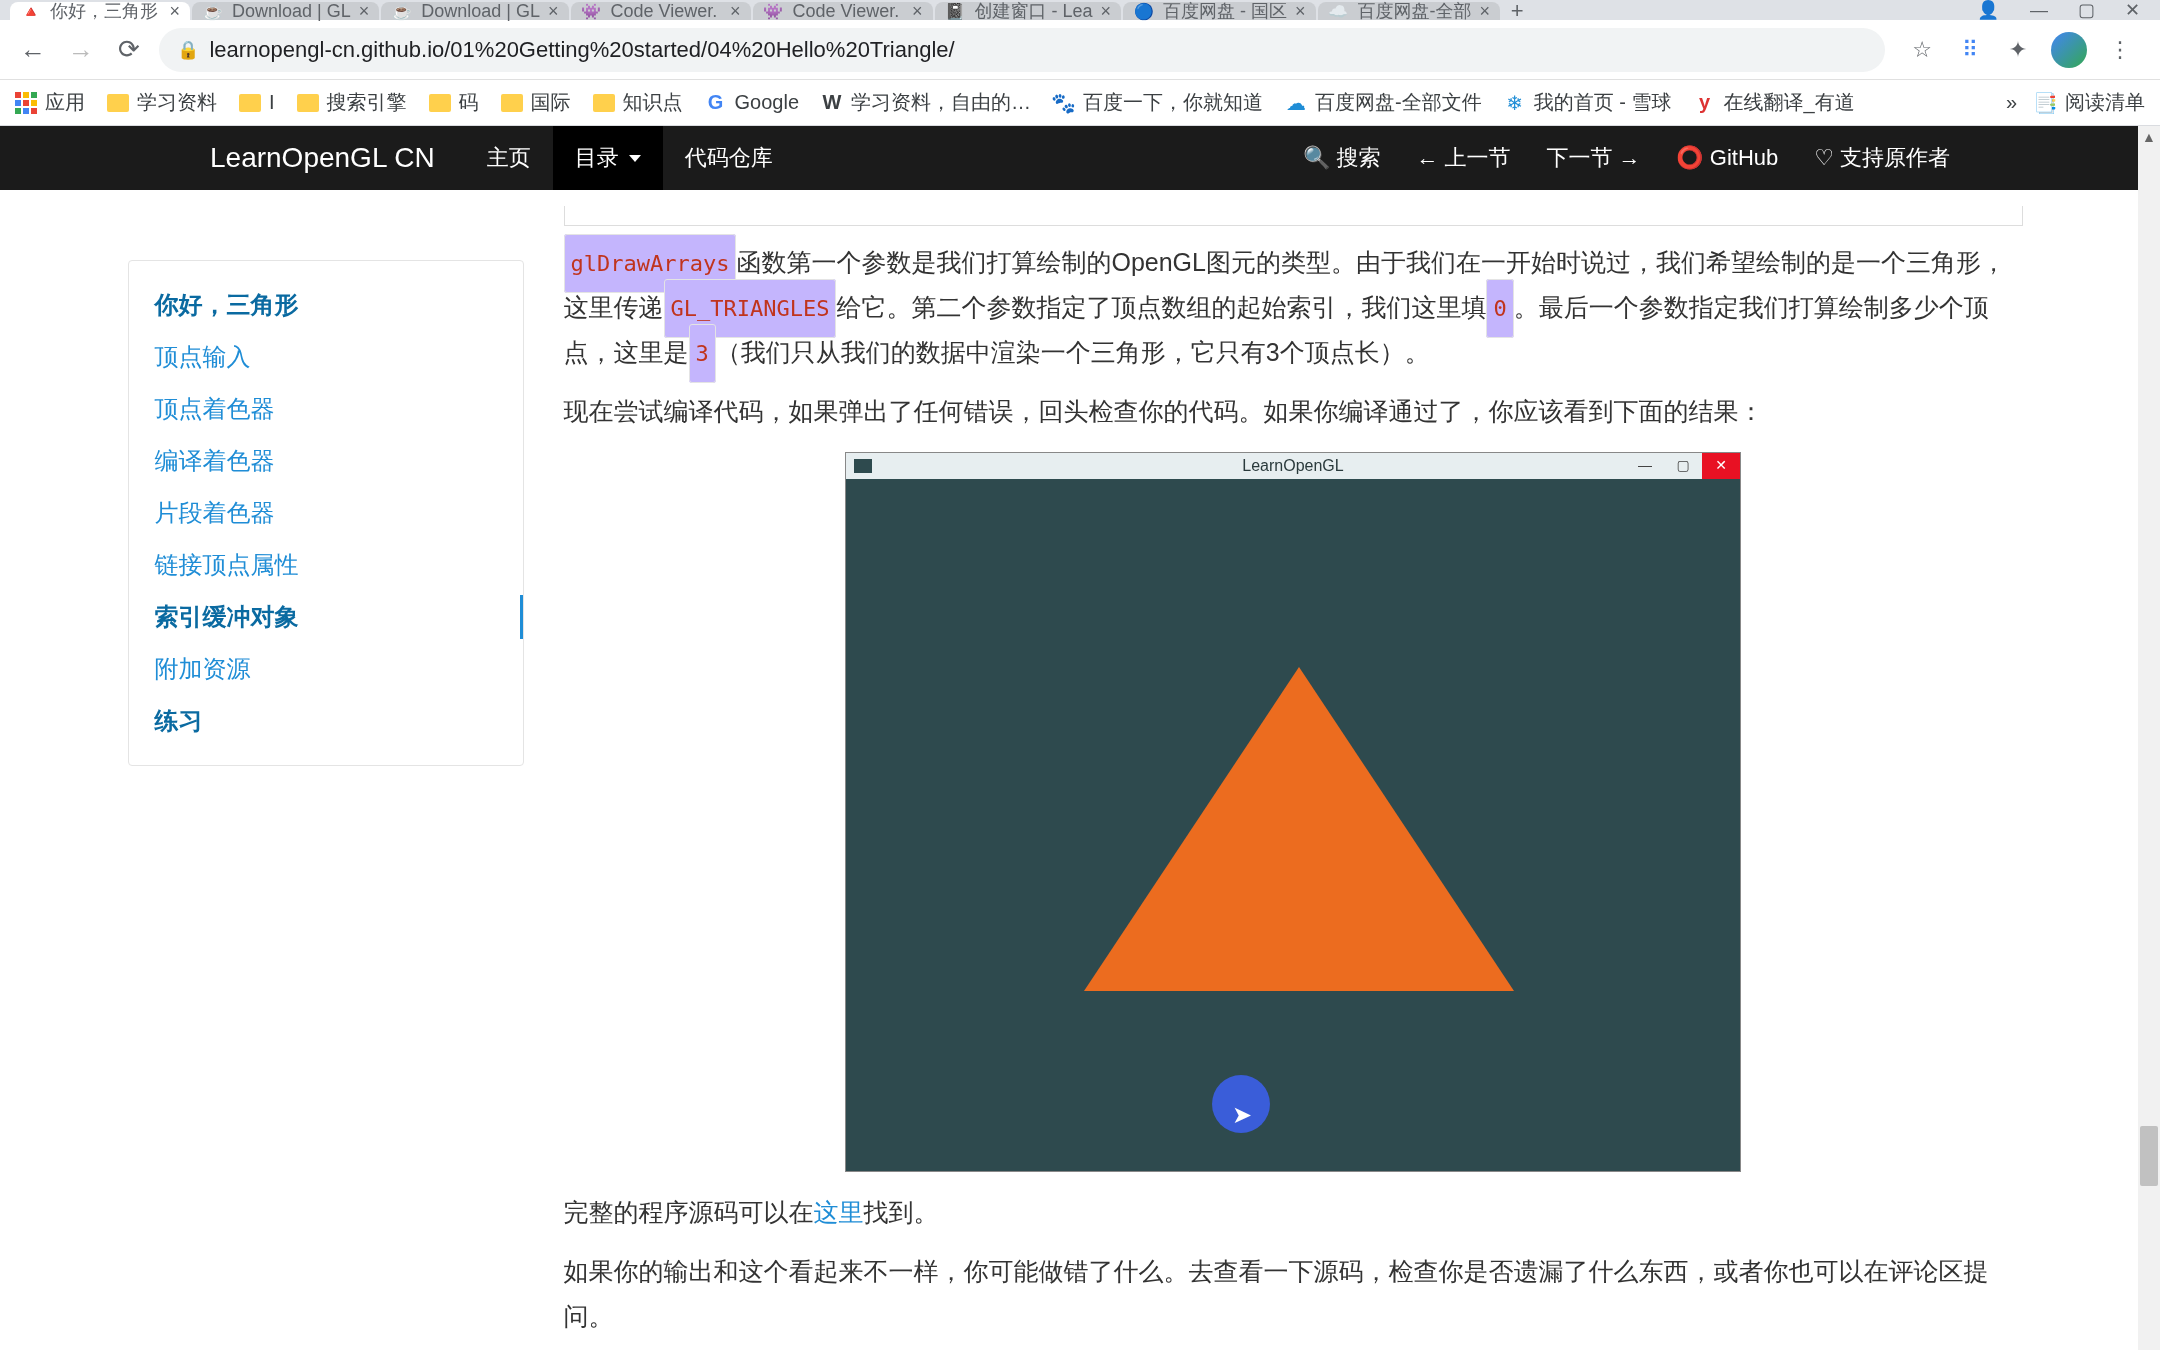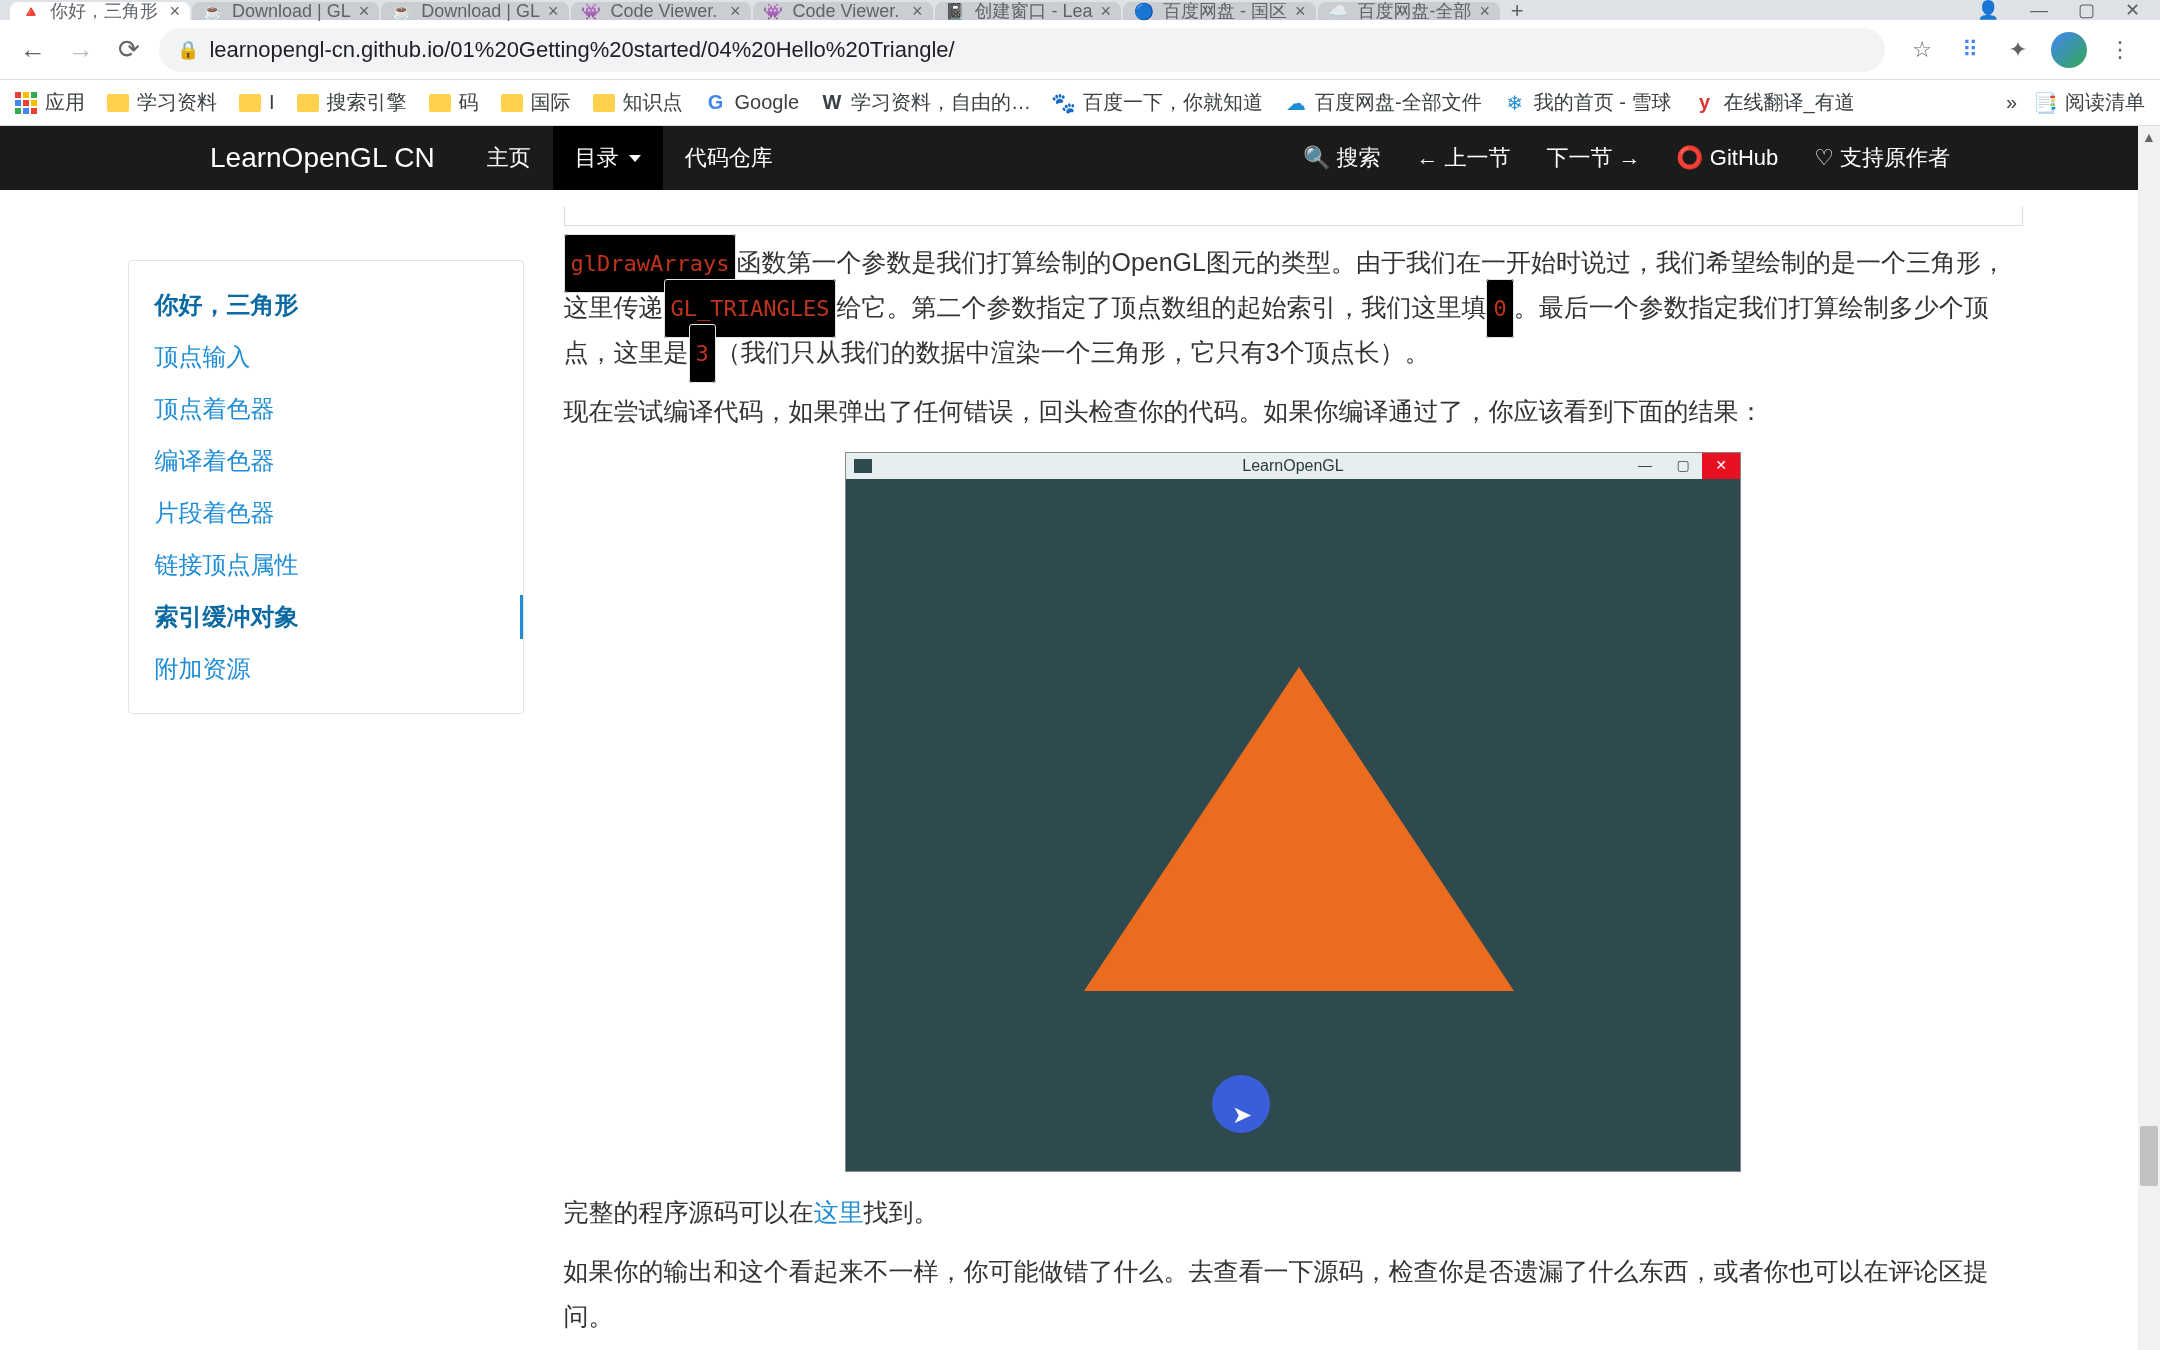--- a/index.html
+++ b/index.html
@@ -46,21 +46,21 @@
 .content-inner { width: 1905px; margin: 0 auto; display: flex; gap: 40px; padding-top: 10px; }
 .sidebar { width: 396px; flex-shrink: 0; padding-left: 0; }
 .toc { border: 1px solid #e4e4e4; border-radius: 4px; margin-top: 60px; padding: 18px 0; }
 .toc a { display: block; padding: 10px 26px; font-size: 24px; color: #1f8dd6; text-decoration: none; position: relative; }
 .toc a.bold { font-weight: 700; color: #0a6aa1; }
 .toc a.current { font-weight: 700; color: #0a6aa1; }
 .toc a.current::after { content: ""; position: absolute; right: 0; top: 4px; bottom: 4px; width: 3px; background: #1f8dd6; }
 
 .main { flex: 1; font-size: 25px; line-height: 1.8; color: #333; padding-right: 10px; padding-top: 6px; }
 .main p { margin: 14px 0; }
-code.inline { background: #000000; border: 1px solid #e4e4e4; padding: 16px 6px; border-radius: 3px; font-family: Consolas, monospace; font-size: 22px; color: #c0341d; }
+code.inline { background: #c4b5fd; border: 1px solid #e4e4e4; padding: 16px 6px; border-radius: 3px; font-family: Consolas, monospace; font-size: 22px; color: #c0341d; }
 .codebox-frag { height: 20px; border: 1px solid #ddd; border-top: none; margin-bottom: 10px; }
 
 
 .figure { display: flex; justify-content: center; margin: 18px 0; }
 .glwin { width: 896px; border: 1px solid #888; background: #2e4a4e; padding-bottom: 20px; }
 .glwin-bar { height: 26px; background: #e7eef0; display: flex; align-items: center; position: relative; font-size: 16px; }
 .glwin-bar .wicon { width: 18px; height: 14px; background: #2e4a4e; margin-left: 8px; }
 .glwin-bar .wtitle { position: absolute; left: 50%; transform: translateX(-50%); color: #2a3a3c; }
 .glwin-bar .wbtns { margin-left: auto; display: flex; height: 100%; }
 .glwin-bar .wbtn { width: 38px; display: flex; align-items: center; justify-content: center; color: #444; font-size: 14px; }
@@ -260,20 +260,21 @@
     <aside class="sidebar">
       <nav class="toc">
         <a class="bold">你好，三角形</a>
         <a>顶点输入</a>
         <a>顶点着色器</a>
         <a>编译着色器</a>
         <a>片段着色器</a>
         <a>链接顶点属性</a>
         <a class="current">索引缓冲对象</a>
         <a>附加资源</a>
+        <a class="bold">练习</a>
       </nav>
     </aside>
 
     <main class="main">
       <div class="codebox-frag"></div>
       <p>
         <code class="inline">glDrawArrays</code><span>函数第一个参数是我们打算绘制的OpenGL图元的类型。由于我们在一开始时说过，我们希望绘制的是一个三角形，这里传递</span><code class="inline">GL_TRIANGLES</code><span>给它。第二个参数指定了顶点数组的起始索引，我们这里填</span><code class="inline">0</code><span>。最后一个参数指定我们打算绘制多少个顶点，这里是</span><code class="inline">3</code><span>（我们只从我们的数据中渲染一个三角形，它只有3个顶点长）。</span>
       </p>
       <p>现在尝试编译代码，如果弹出了任何错误，回头检查你的代码。如果你编译通过了，你应该看到下面的结果：</p>
 

